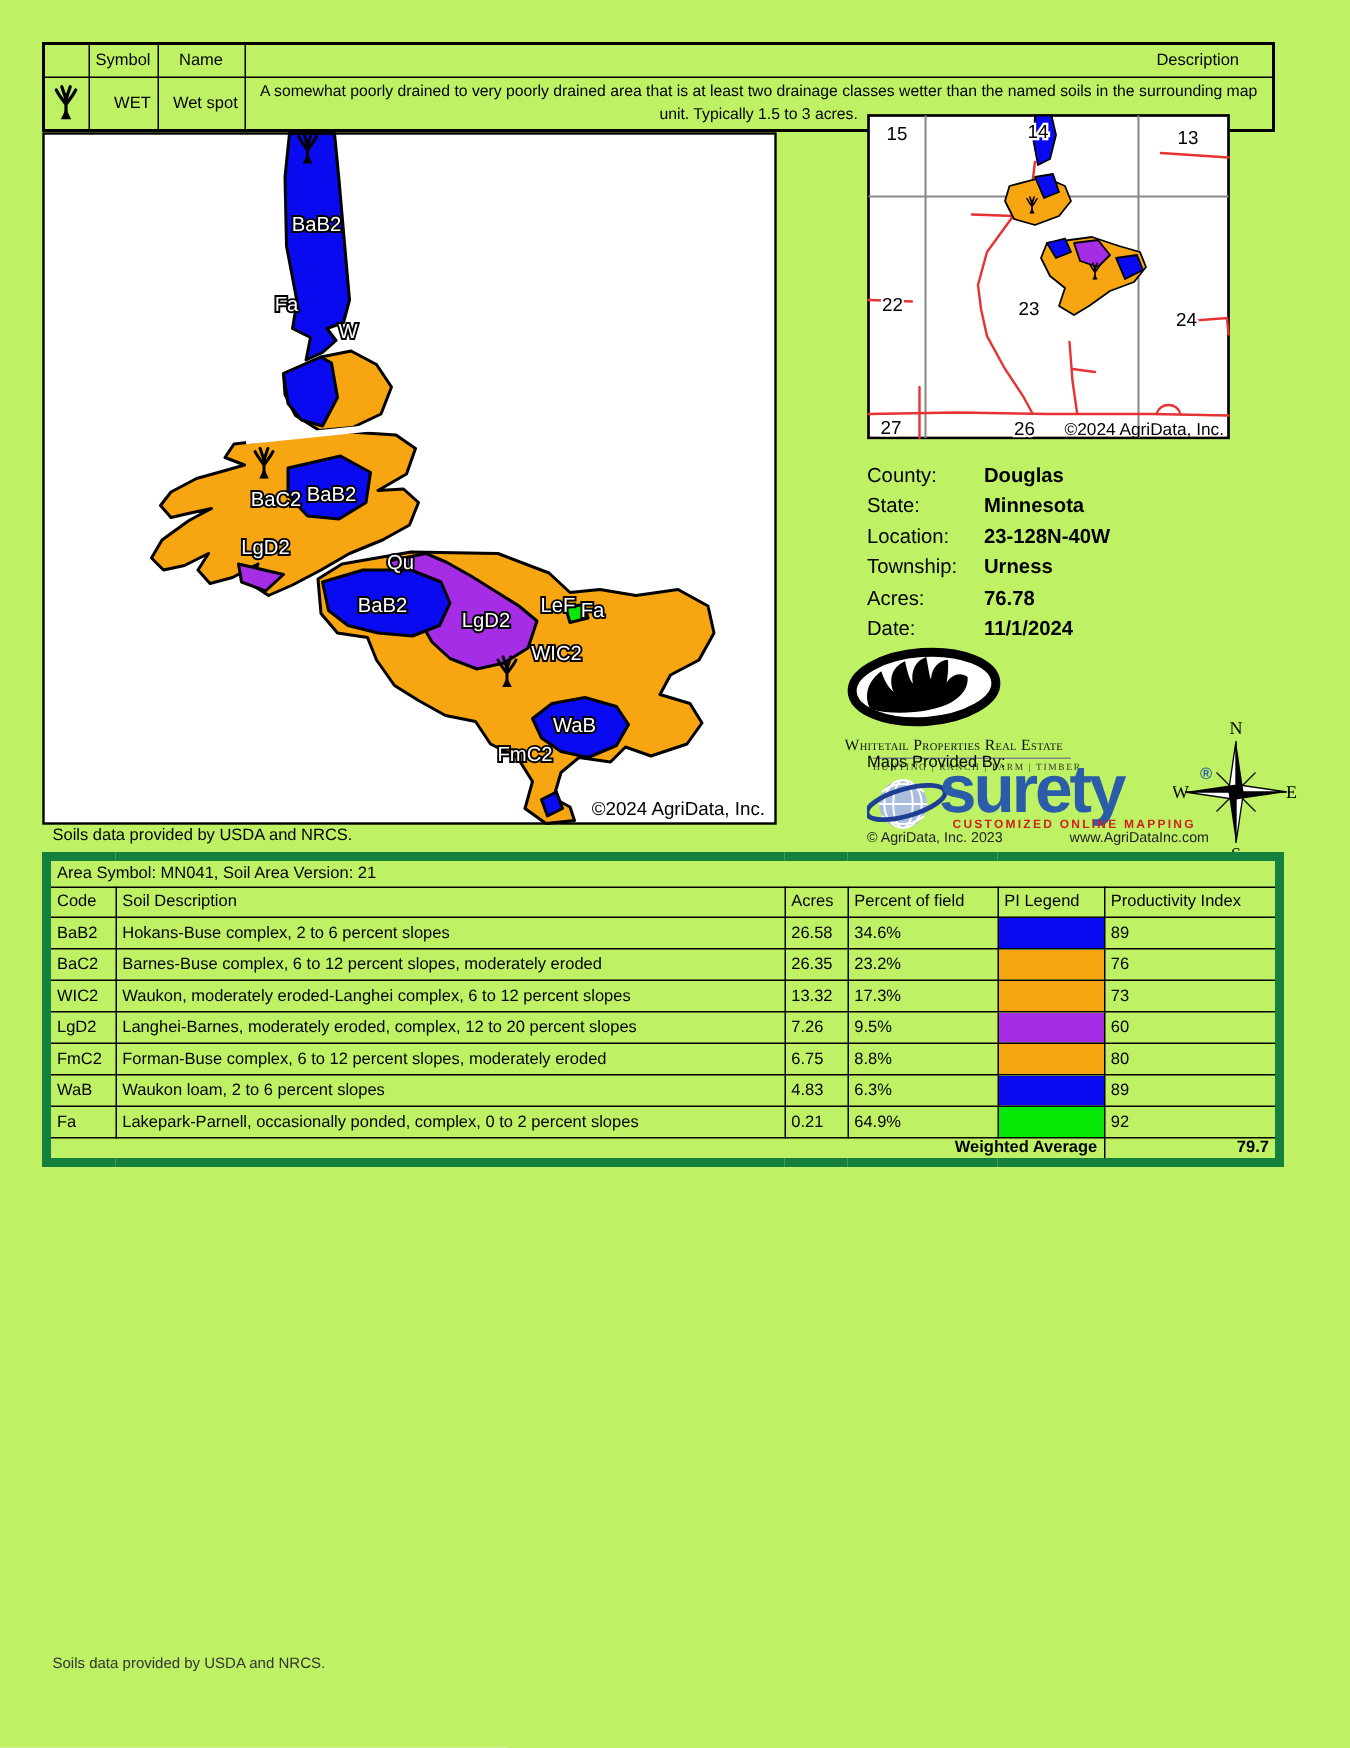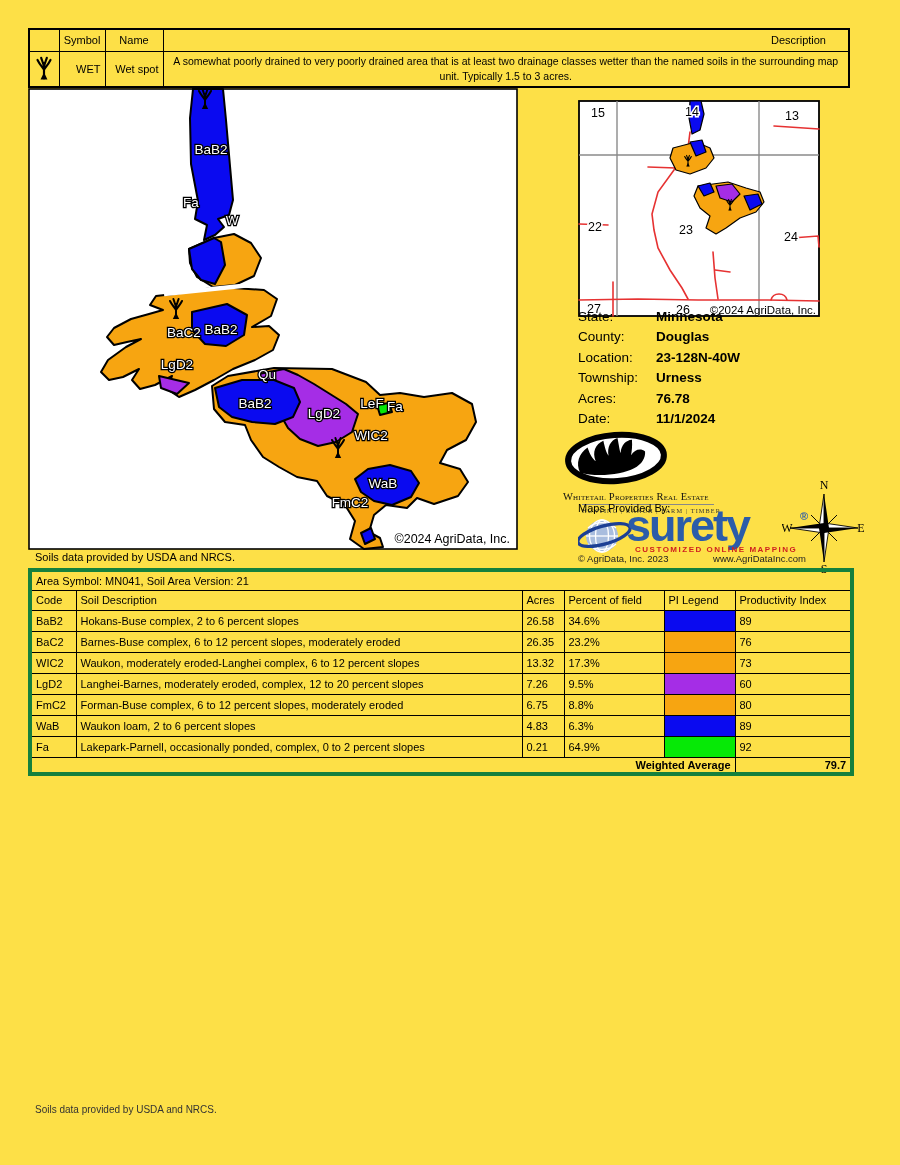--- a/index.html
+++ b/index.html
@@ -1,38 +1,38 @@
 <!DOCTYPE html>
 <html style="--blue: #0a0af0; --orange: #f7a511; --purple: #a52de6; --green: #06e906; --road_red: #e63232; --grid_gray: #8a8a8a; --surety_blue: #2b5ca9; --surety_red: #cf1f1f;"><head>
 <meta charset="utf-8">
 <style>
 *{margin:0;padding:0;box-sizing:border-box}
 body{background:#fff;font-family:"Liberation Sans",sans-serif;color:#000}
-.page{position:relative;width:900px;height:1165px;background:#fde047;overflow:hidden}
+.page{position:relative;width:900px;height:1165px;background:#bef264;overflow:hidden}
 
 
 .legend-table{position:absolute;left:28px;top:28px;width:822px;border-collapse:collapse;border:2px solid #000;font-size:11px}
 .legend-table td{border:1px solid #000;padding:1px 4px;vertical-align:middle}
 .lt-head td{height:22px;text-align:center}
 .lt-head td.desc{text-align:right;padding-right:22px}
 .lt-row td{height:36px;text-align:right}
 .lt-row td.desc-text{text-align:center;font-size:10.5px;line-height:15px;padding:2px 7px}
 .wet-svg{width:18px;height:28px;display:block;margin:0 auto}
 
 
 .map-box{position:absolute;left:28px;top:88px;width:490px;height:462px}
 .map-note{position:absolute;left:35px;top:551px;font-size:11px}
 .map-label{font-size:13.5px;fill:#fff;stroke:#000;stroke-width:2.6px;paint-order:stroke;text-anchor:middle;font-family:"Liberation Sans",sans-serif}
 .map-copy{font-size:12.5px;fill:#000;text-anchor:end;font-family:"Liberation Sans",sans-serif}
 .f-blue{fill:var(--blue)} .f-orange{fill:var(--orange)} .f-purple{fill:var(--purple)} .f-green{fill:var(--green)}
 .outl{stroke:#000;stroke-width:2;stroke-linejoin:round}
 .outl-thin{stroke:#000;stroke-width:1.2;stroke-linejoin:round}
 
 
-.inset-box{position:absolute;left:578px;top:100px;width:264px;height:217px}
+.inset-box{position:absolute;left:578px;top:76px;width:264px;height:217px}
 .section-num{font-size:12.5px;fill:#000;stroke:#fff;stroke-width:3px;paint-order:stroke;text-anchor:middle;font-family:"Liberation Sans",sans-serif}
 .inset-copy{font-size:11.5px;fill:#000;text-anchor:end;font-family:"Liberation Sans",sans-serif}
 .road{stroke:var(--road_red);stroke-width:1.6;fill:none;stroke-linecap:round}
 .grid{stroke:var(--grid_gray);stroke-width:1.4}
 
 
 .prop-info{position:absolute;left:578px;top:306px;width:282px}
 .prop-row{display:flex;height:20.5px;align-items:center;font-size:13.5px}
 .prop-label{width:78px}
 .prop-value{font-weight:bold}
@@ -49,21 +49,21 @@
 .surety-name{position:absolute;left:48px;top:1px;font-size:45px;font-weight:bold;color:var(--surety_blue);letter-spacing:-2px;line-height:1}
 .surety-reg{position:absolute;left:222px;top:8px;font-size:11px;color:var(--surety_blue);font-weight:bold}
 .surety-tag{position:absolute;left:57px;top:43px;font-size:8px;font-weight:bold;letter-spacing:1.5px;color:var(--surety_red);white-space:nowrap}
 .surety-foot{position:absolute;left:0;top:51px;display:flex;justify-content:space-between;font-size:9.5px;color:#222;width:228px}
 
 
 .compass{position:absolute;left:782px;top:478px}
 .compass text{font-family:"Liberation Serif",serif;font-size:12px;text-anchor:middle;fill:#000}
 
 
-.soil-table{position:absolute;left:28px;top:568px;width:822px;border-collapse:collapse;border:4px solid #15803d;font-size:11px;table-layout:fixed}
+.soil-table{position:absolute;left:28px;top:568px;width:822px;border-collapse:collapse;border:6px solid #15803d;font-size:11px;table-layout:fixed}
 .soil-table td,.soil-table th{border:1px solid #000;padding:0 4px;height:20px;vertical-align:middle;overflow:hidden;white-space:nowrap}
 .soil-table th{text-align:left;font-weight:normal}
 .soil-table .data-row td{height:21px}
 .c-right{text-align:left}
 .c-left{text-align:left}
 .weighted-row td{height:17px;font-weight:bold;text-align:right}
 
 .footer-note{position:absolute;left:35px;top:1104px;font-size:10px;color:#333}
 </style>
 </head>
@@ -191,26 +191,26 @@
           <text x="213" y="141" class="section-num">24</text>
           <text x="16" y="213" class="section-num">27</text>
           <text x="105" y="214" class="section-num">26</text>
         </g>
       <text class="inset-copy" x="238" y="214">©2024 AgriData, Inc.</text>
     </svg>
   </div>
 
   <div class="prop-info" id="prop-info">
       <div class="prop-row">
+        <span class="prop-label">County:</span>
+        <span class="prop-value">Douglas</span>
+      </div>
+      <div class="prop-row">
         <span class="prop-label">State:</span>
         <span class="prop-value">Minnesota</span>
-      </div>
-      <div class="prop-row">
-        <span class="prop-label">County:</span>
-        <span class="prop-value">Douglas</span>
       </div>
       <div class="prop-row">
         <span class="prop-label">Location:</span>
         <span class="prop-value">23-128N-40W</span>
       </div>
       <div class="prop-row">
         <span class="prop-label">Township:</span>
         <span class="prop-value">Urness</span>
       </div>
       <div class="prop-row">

